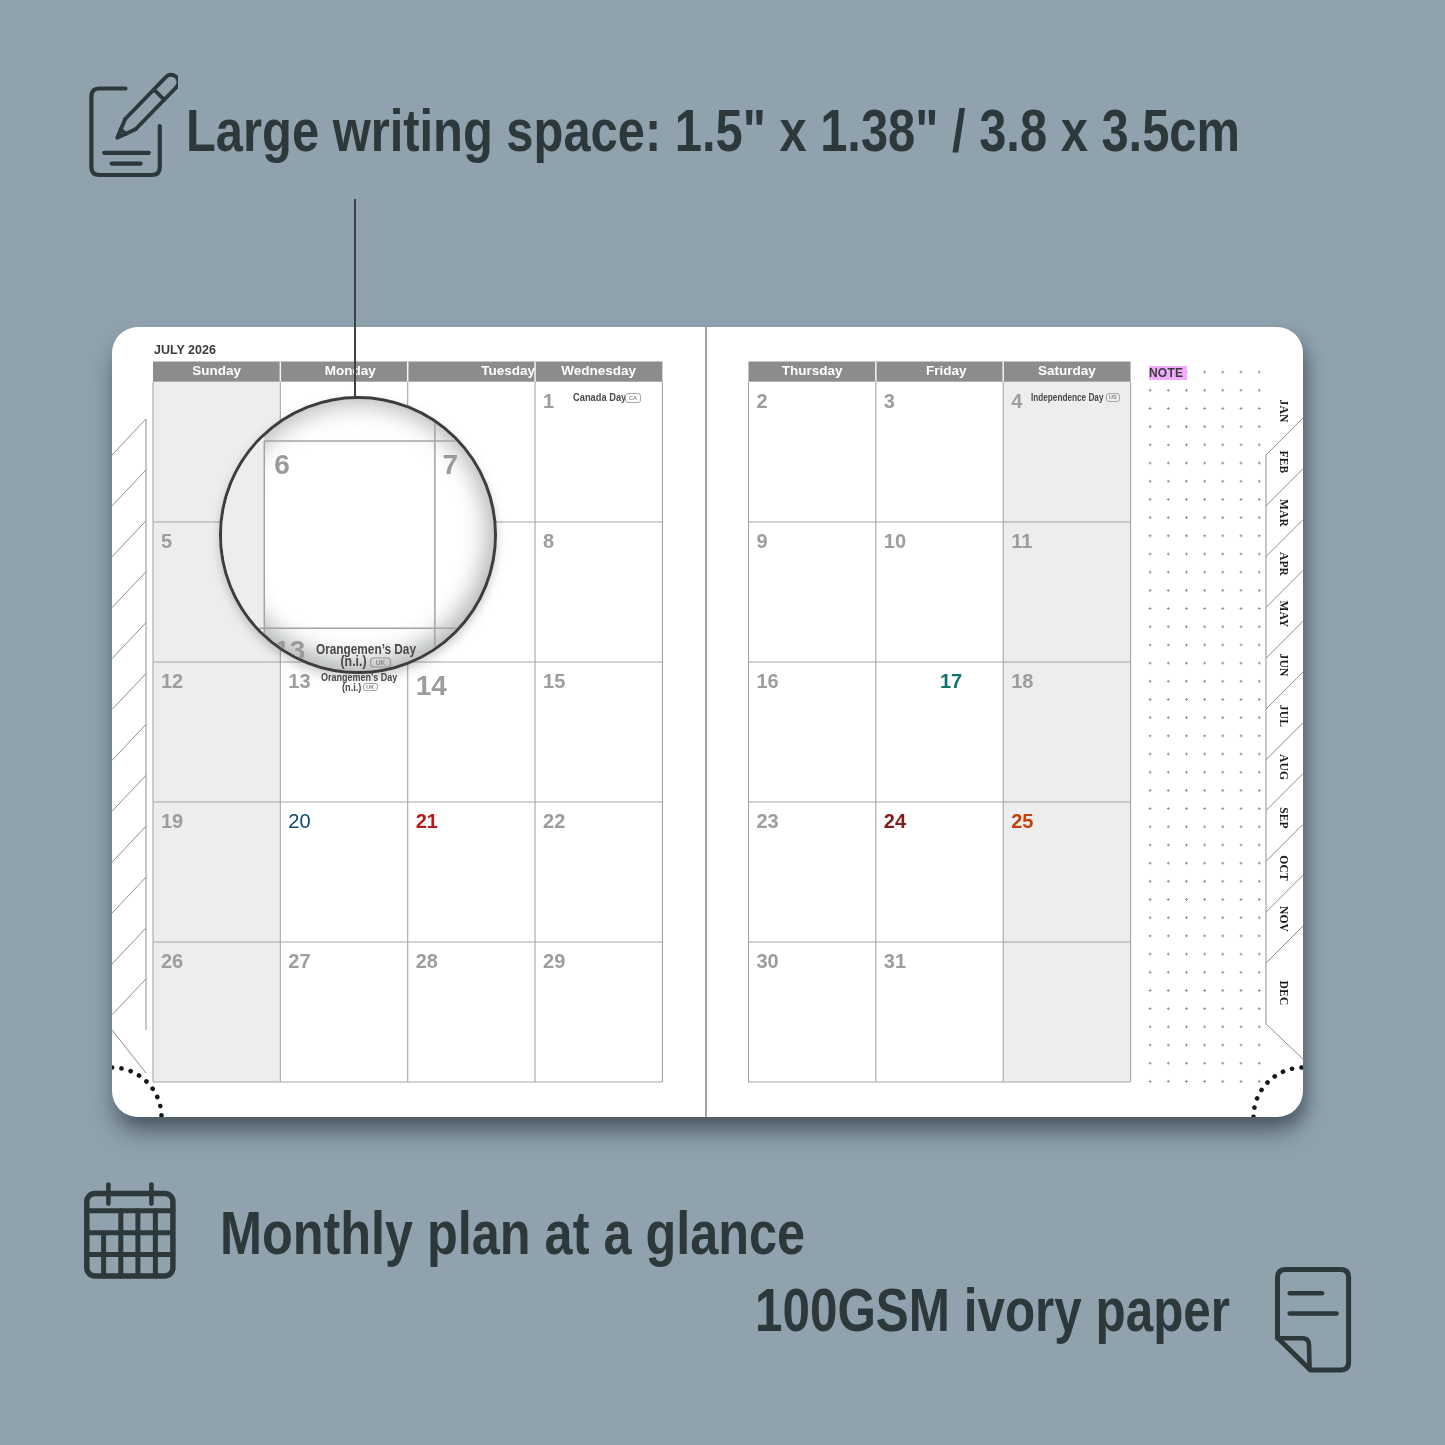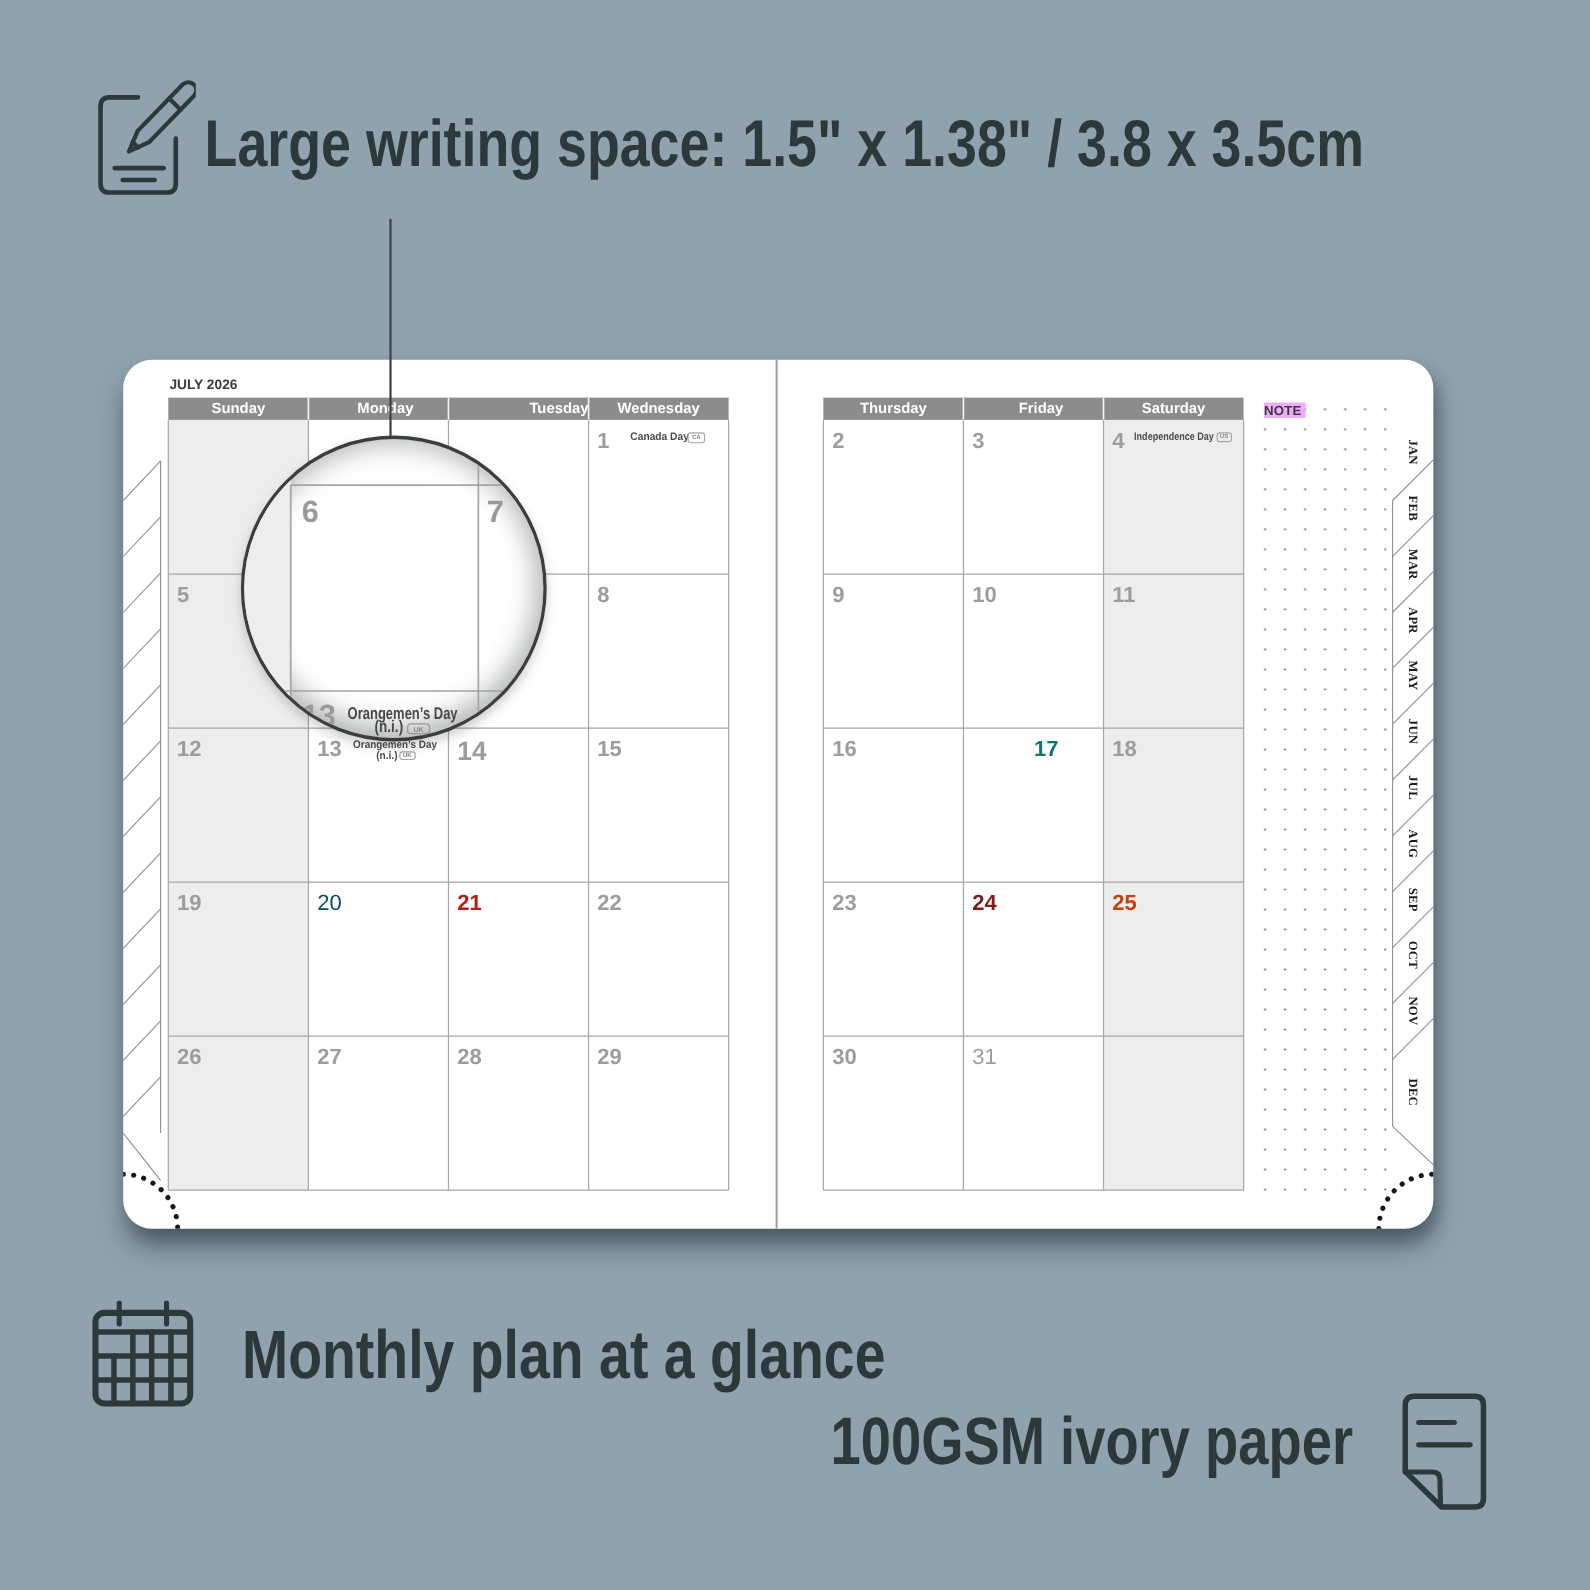--- a/index.html
+++ b/index.html
@@ -103,21 +103,21 @@
 <div class="t" style="left:1172px;top:541.3px;transform:translate(-50%,-50%) rotate(90deg);font-family:'Liberation Serif',serif;font-size:11.5px;font-weight:bold;color:#1c1c1c;letter-spacing:0.2px;">OCT</div>
 <div class="t" style="left:1172px;top:592.1px;transform:translate(-50%,-50%) rotate(90deg);font-family:'Liberation Serif',serif;font-size:11.5px;font-weight:bold;color:#1c1c1c;letter-spacing:0.2px;">NOV</div>
 <div class="t" style="left:1172px;top:666.0px;transform:translate(-50%,-50%) rotate(90deg);font-family:'Liberation Serif',serif;font-size:11.5px;font-weight:bold;color:#1c1c1c;letter-spacing:0.2px;">DEC</div>
 <div class="t" style="left:431.05px;top:63px;font-size:20px;font-weight:bold;color:#9d9d9d;">1</div>
 <div class="t" style="left:49px;top:203px;font-size:20px;font-weight:bold;color:#9d9d9d;">5</div>
 <div class="t" style="left:176.35px;top:203px;font-size:20px;font-weight:bold;color:#9d9d9d;">6</div>
 <div class="t" style="left:303.7px;top:203px;font-size:20px;font-weight:bold;color:#9d9d9d;">7</div>
 <div class="t" style="left:431.05px;top:203px;font-size:20px;font-weight:bold;color:#9d9d9d;">8</div>
 <div class="t" style="left:49px;top:343px;font-size:20px;font-weight:bold;color:#9d9d9d;">12</div>
 <div class="t" style="left:176.35px;top:343px;font-size:20px;font-weight:bold;color:#9d9d9d;">13</div>
-<div class="t" style="left:303.7px;top:343px;font-size:24px;font-weight:bold;color:#9d9d9d;">14</div>
+<div class="t" style="left:303.7px;top:343px;font-size:28px;font-weight:bold;color:#9d9d9d;">14</div>
 <div class="t" style="left:431.05px;top:343px;font-size:20px;font-weight:bold;color:#9d9d9d;">15</div>
 <div class="t" style="left:49px;top:483px;font-size:20px;font-weight:bold;color:#9d9d9d;">19</div>
 <div class="t" style="left:176.35px;top:483px;font-size:20px;font-weight:normal;color:#0c4a6e;">20</div>
 <div class="t" style="left:303.7px;top:483px;font-size:20px;font-weight:bold;color:#b91c1c;">21</div>
 <div class="t" style="left:431.05px;top:483px;font-size:20px;font-weight:bold;color:#9d9d9d;">22</div>
 <div class="t" style="left:49px;top:623px;font-size:20px;font-weight:bold;color:#9d9d9d;">26</div>
 <div class="t" style="left:176.35px;top:623px;font-size:20px;font-weight:bold;color:#9d9d9d;">27</div>
 <div class="t" style="left:303.7px;top:623px;font-size:20px;font-weight:bold;color:#9d9d9d;">28</div>
 <div class="t" style="left:431.05px;top:623px;font-size:20px;font-weight:bold;color:#9d9d9d;">29</div>
 <div class="t" style="left:644.5px;top:63px;font-size:20px;font-weight:bold;color:#9d9d9d;">2</div>
@@ -126,21 +126,21 @@
 <div class="t" style="left:644.5px;top:203px;font-size:20px;font-weight:bold;color:#9d9d9d;">9</div>
 <div class="t" style="left:771.85px;top:203px;font-size:20px;font-weight:bold;color:#9d9d9d;">10</div>
 <div class="t" style="left:899.2px;top:203px;font-size:20px;font-weight:bold;color:#9d9d9d;">11</div>
 <div class="t" style="left:644.5px;top:343px;font-size:20px;font-weight:bold;color:#9d9d9d;">16</div>
 <div class="t" style="left:806px;top:343px;font-size:20px;font-weight:bold;color:#0f766e;margin-left:22px;">17</div>
 <div class="t" style="left:899.2px;top:343px;font-size:20px;font-weight:bold;color:#9d9d9d;">18</div>
 <div class="t" style="left:644.5px;top:483px;font-size:20px;font-weight:bold;color:#9d9d9d;">23</div>
 <div class="t" style="left:771.85px;top:483px;font-size:20px;font-weight:bold;color:#7f1d1d;">24</div>
 <div class="t" style="left:899.2px;top:483px;font-size:20px;font-weight:bold;color:#c2410c;">25</div>
 <div class="t" style="left:644.5px;top:623px;font-size:20px;font-weight:bold;color:#9d9d9d;">30</div>
-<div class="t" style="left:771.85px;top:623px;font-size:20px;font-weight:normal;color:#9d9d9d;">31</div>
+<div class="t" style="left:771.85px;top:623px;font-size:20px;font-weight:bold;color:#9d9d9d;">31</div>
 <div class="t" style="left:461px;top:66px;font-size:10px;line-height:1;font-weight:bold;color:#4a4a4a;transform:scaleX(0.93);transform-origin:left top;">Canada Day</div>
 <div class="abs" style="left:513.3px;top:65.6px;width:15.5px;height:10px;border:1px solid #a6a6a6;border-radius:3px;box-sizing:border-box;text-align:center;line-height:8px;font-size:5.5px;color:#8a8a8a;font-weight:bold;">CA</div>
 <div class="t" style="left:919px;top:66px;font-size:10px;line-height:1;font-weight:bold;color:#4a4a4a;transform:scaleX(0.82);transform-origin:left top;">Independence Day</div>
 <div class="abs" style="left:993.5px;top:65.8px;width:14.5px;height:9.5px;border:1px solid #a6a6a6;border-radius:3px;box-sizing:border-box;text-align:center;line-height:7.5px;font-size:5.5px;color:#8a8a8a;font-weight:bold;">US</div>
 <div class="t" style="left:208.7px;top:346px;font-size:10px;line-height:1;font-weight:bold;color:#4a4a4a;transform:scaleX(0.90);transform-origin:left top;">Orangemen’s Day</div>
 <div class="t" style="left:230px;top:355.6px;font-size:10px;line-height:1;font-weight:bold;color:#4a4a4a;transform:scaleX(0.92);transform-origin:left top;">(n.i.)</div>
 <div class="abs" style="left:251px;top:355.6px;width:14.5px;height:8.5px;border:1px solid #a6a6a6;border-radius:3px;box-sizing:border-box;text-align:center;line-height:6.5px;font-size:5.5px;color:#8a8a8a;font-weight:bold;">UK</div>
 </div>
 <div class="abs" style="left:219px;top:396px;width:278px;height:278px;z-index:20;border-radius:50%;background:#ffffff;border:3.2px solid #3d3d3d;box-sizing:border-box;overflow:hidden;box-shadow:0 5px 10px rgba(55,62,68,0.25), inset 0 0 24px 6px rgba(128,132,135,0.45), inset 0 -8px 24px 2px rgba(120,125,128,0.30);">
 <svg class="abs" style="left:-3.6px;top:-3.6px;" width="278" height="278" viewBox="0 0 278 278" fill="none">

